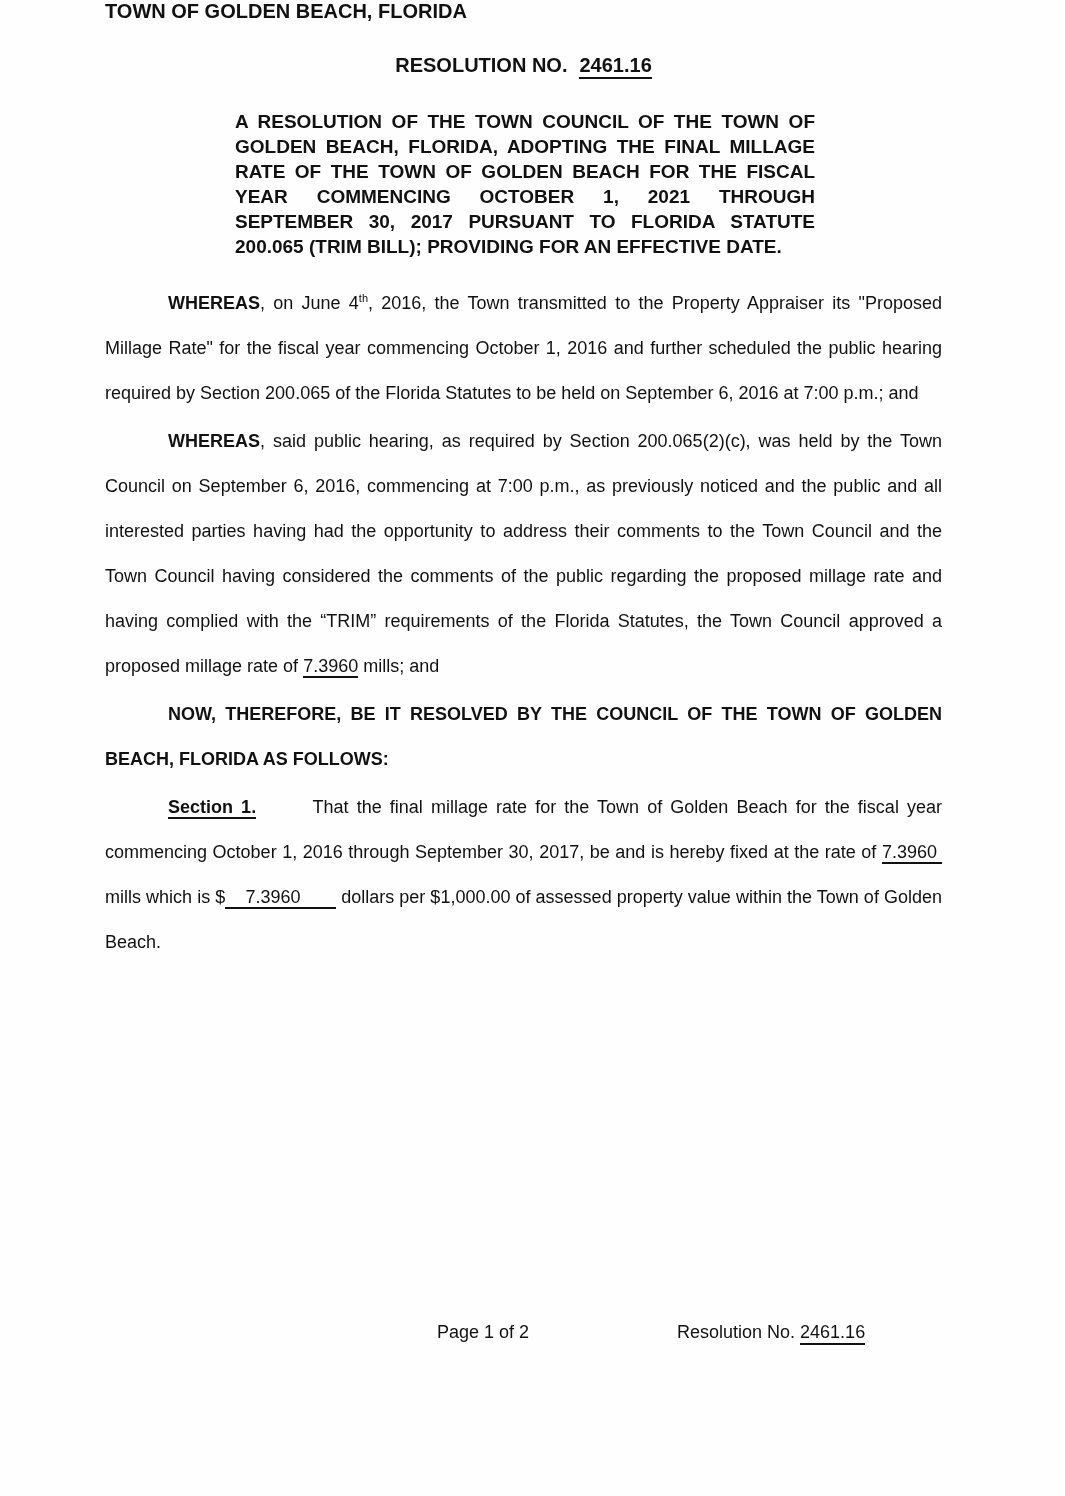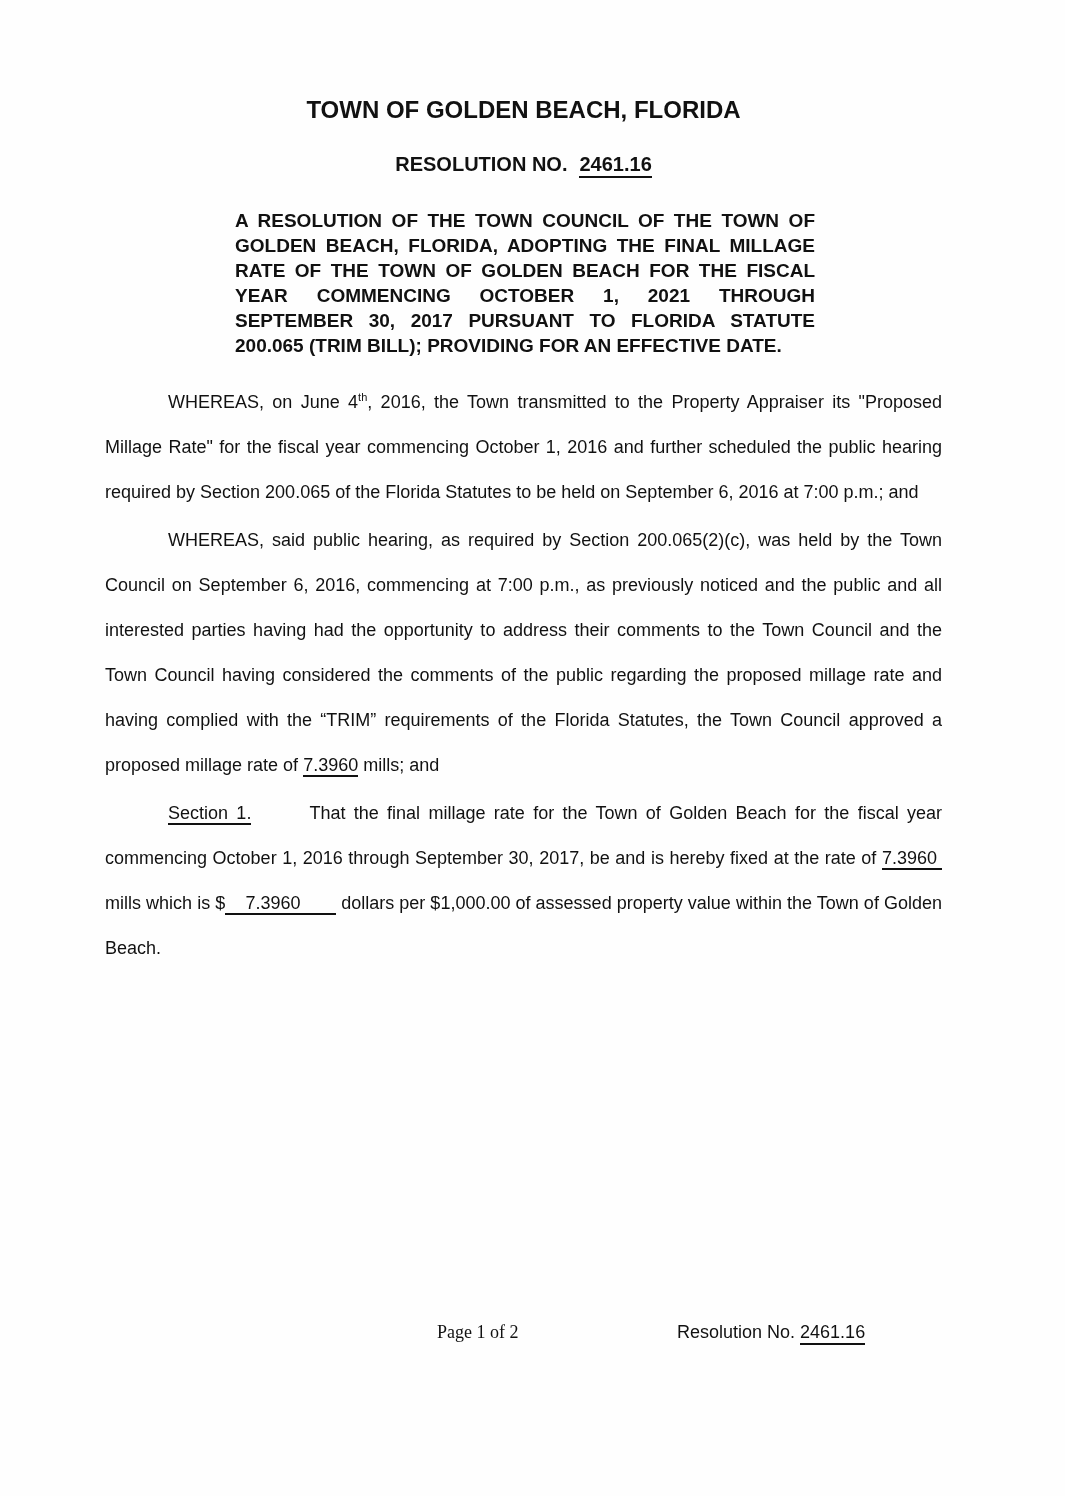--- a/index.html
+++ b/index.html
@@ -13,24 +13,22 @@
     height: 1496px;
     background: var(--paper, #fefefe);
     color: var(--ink, #111111);
     font-family: "Liberation Sans", sans-serif;
     overflow: hidden;
   }
   .content {
     padding: 0 123px 0 105px;
   }
   .doc-title {
-    margin-top: 99px;
-    text-align: center;
     font-weight: 700;
-    font-size: 24px;
+    font-size: 20px;
     line-height: 22px;
   }
   .res-line {
     margin-top: 31px;
     text-align: center;
     font-weight: 700;
     font-size: 20px;
     line-height: 24px;
   }
   .res-number {
@@ -49,41 +47,40 @@
   .body-paragraphs {
     margin-top: 17px;
   }
   .para {
     margin: 0 0 3px 0;
     font-size: 18px;
     line-height: 45px;
     text-align: justify;
     text-indent: 63px;
   }
-  .b { font-weight: 400; }
+  .b { font-weight: 700; }
   .u {
     border-bottom: 2px solid var(--ink, #111111);
   }
   .sup {
     font-size: 11px;
     vertical-align: 7px;
   }
   .footer {
     position: absolute;
     top: 1322px;
     left: 0;
     width: 1065px;
     height: 24px;
     font-size: 18px;
   }
   .footer-page-label {
     position: absolute;
     left: 437px;
     top: 0;
-    font-family: Liberation Serif, serif;
   }
   .footer-res-ref {
     position: absolute;
     left: 677px;
     top: 0;
   }
   .footer-res-number {
     margin-left: 5px;
     border-bottom: 2px solid var(--ink, #111111);
     padding-bottom: 1px;
@@ -98,20 +95,21 @@
 
     <div class="res-line">
       <span>RESOLUTION NO.</span><span class="res-number">2461.16</span>
     </div>
 
     <div class="heading">A RESOLUTION OF THE TOWN COUNCIL OF THE TOWN OF GOLDEN BEACH, FLORIDA, ADOPTING THE FINAL MILLAGE RATE OF THE TOWN OF GOLDEN BEACH FOR THE FISCAL YEAR COMMENCING OCTOBER 1, 2021 THROUGH SEPTEMBER 30, 2017 PURSUANT TO FLORIDA STATUTE 200.065 (TRIM BILL); PROVIDING FOR AN EFFECTIVE DATE.</div>
 
     <div class="body-paragraphs">
         <p class="para"><span class="b">WHEREAS</span><span>, on June 4</span><span class="sup">th</span><span>, 2016, the Town transmitted to the Property Appraiser its "Proposed Millage Rate" for the fiscal year commencing October 1, 2016 and further scheduled the public hearing required by Section 200.065 of the Florida Statutes to be held on September 6, 2016 at 7:00 p.m.; and</span></p>
         <p class="para"><span class="b">WHEREAS</span><span>, said public hearing, as required by Section 200.065(2)(c), was held by the Town Council on September 6, 2016, commencing at 7:00 p.m., as previously noticed and the public and all interested parties having had the opportunity to address their comments to the Town Council and the Town Council having considered the comments of the public regarding the proposed millage rate and having complied with the “TRIM” requirements of the Florida Statutes, the Town Council approved a proposed millage rate of </span><span class="u">7.3960</span><span> mills; and</span></p>
+        <p class="para"><span class="b">NOW, THEREFORE, BE IT RESOLVED BY THE COUNCIL OF THE TOWN OF GOLDEN BEACH, FLORIDA AS FOLLOWS:</span></p>
         <p class="para"><span class="b u">Section 1.</span><span>&nbsp;&nbsp;&nbsp;&nbsp;&nbsp;&nbsp; That the final millage rate for the Town of Golden Beach for the fiscal year commencing October 1, 2016 through September 30, 2017, be and is hereby fixed at the rate of </span><span class="u">7.3960&nbsp;</span><span> mills which is $</span><span class="u">&nbsp;&nbsp;&nbsp;&nbsp;7.3960&nbsp;&nbsp;&nbsp;&nbsp;&nbsp;&nbsp;&nbsp;</span><span> dollars per $1,000.00 of assessed property value within the Town of Golden Beach.</span></p>
       </div>
   </div>
 
   <div class="footer">
     <span class="footer-page-label">Page 1 of 2</span>
     <span class="footer-res-ref">
       <span>Resolution No.</span><span class="footer-res-number">2461.16</span>
     </span>
   </div>

